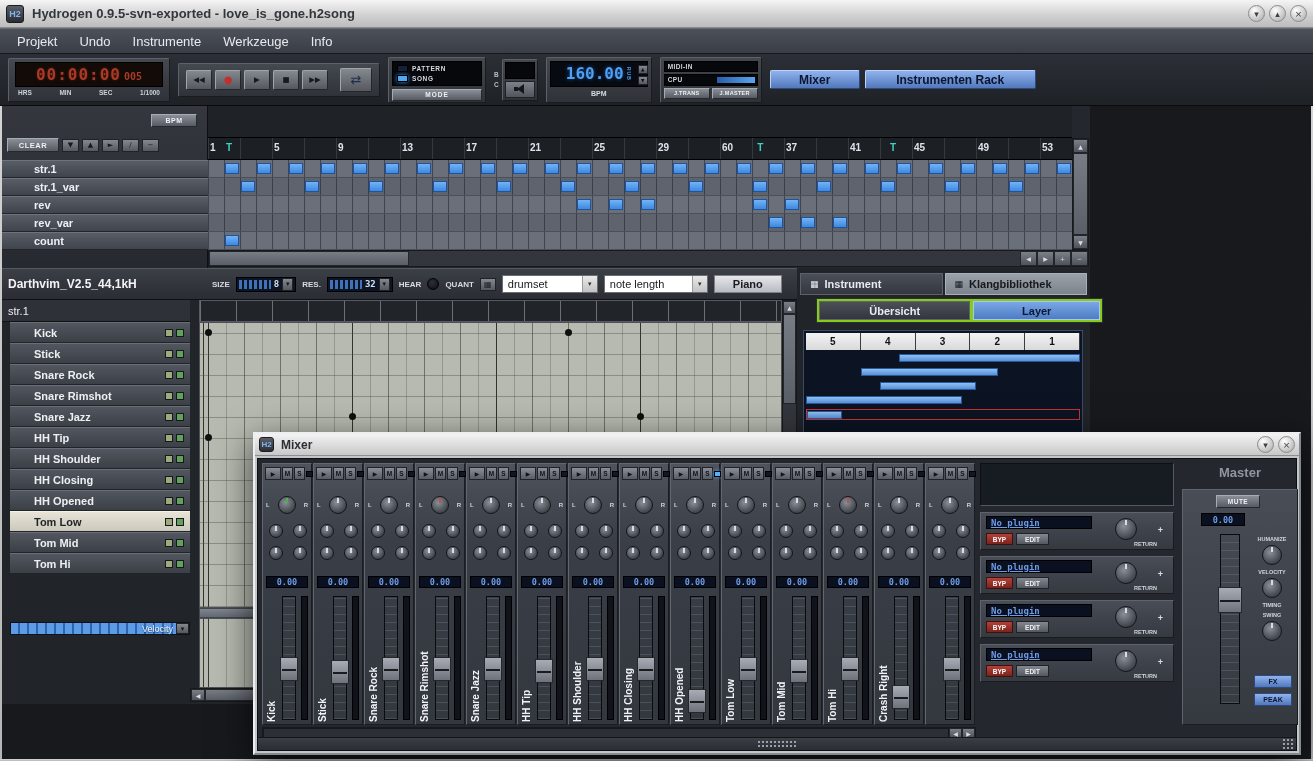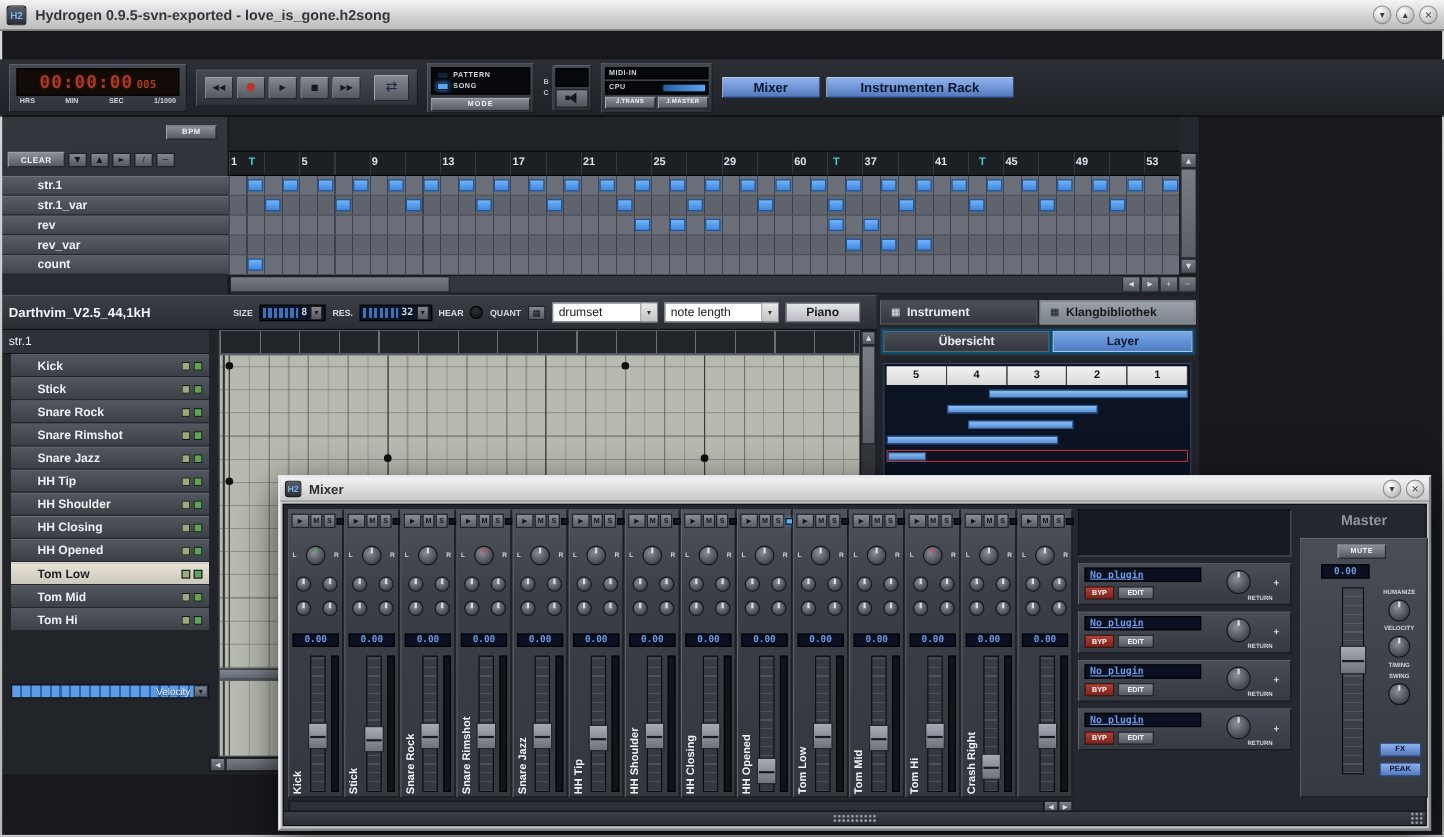--- a/index.html
+++ b/index.html
@@ -134,21 +134,21 @@
 #pe-hscroll .sb-btn{width:14px;}
 #pe-hthumb{width:240px;}
 
 
 #right-panel{position:absolute;left:797px;top:268px;width:293px;height:436px;background:#212429;z-index:2;}
 #rp-tabs{position:absolute;left:3px;top:5px;width:287px;display:flex;gap:2px;}
 .rp-tab{flex:1;height:22px;display:flex;align-items:center;gap:6px;padding-left:9px;font-size:11px;font-weight:bold;}
 #tab-instrument{background:linear-gradient(#4b4f58,#34373e);color:#e7eaee;border:1px solid #5d6168;}
 #tab-library{background:linear-gradient(#9ba1a9,#7d838c);color:#16181b;border:1px solid #aab0b8;}
 .tab-icon{font-size:9px;font-family:"DejaVu Sans",sans-serif;}
-#rp-subtabs{position:absolute;left:3px;top:30px;width:287px;height:25px;background:#0c4a6e;border:1px solid #2c2f35;display:flex;align-items:center;gap:3px;padding:0 2px;}
+#rp-subtabs{position:absolute;left:19px;top:30px;width:287px;height:25px;background:#84cc16;border:1px solid #2c2f35;display:flex;align-items:center;gap:3px;padding:0 2px;}
 #subtab-overview{flex:1.2;height:19px;background:linear-gradient(#4b4f58,#33363d);border:1px solid #60646c;color:#e9ecf1;font-size:11px;font-weight:bold;display:flex;align-items:center;justify-content:center;}
 #subtab-layer{flex:1;height:19px;background:linear-gradient(#7ba7e7,#4d7cc3);border:1px solid #a9c7f1;color:#0d1830;font-size:11px;font-weight:bold;display:flex;align-items:center;justify-content:center;}
 #layer-box{position:absolute;left:6px;top:62px;width:280px;height:358px;background:#0c1322;border:1px solid #3a4a68;padding:2px;}
 #layer-headers{display:flex;height:17px;}
 .layer-head{flex:1;background:linear-gradient(#f3f3f3,#d9d9d9);color:#101214;font-size:10px;font-weight:bold;display:flex;align-items:center;justify-content:center;border-right:1px solid #3c3c3c;}
 #layer-rows{margin-top:3px;}
 .layer-row{position:relative;height:11px;margin-bottom:3px;}
 .layer-row.sel{border:1px solid #c23434;}
 .layer-bar{position:absolute;top:1px;height:8px;background:linear-gradient(#8ec1f3,#5890d5);border:1px solid #29599b;}
 
@@ -221,20 +221,27 @@
   <div id="titlebar">
     <div class="app-icon">H2</div>
     <div class="title">Hydrogen 0.9.5-svn-exported - love_is_gone.h2song</div>
     <div class="win-btns">
       <div class="win-btn">▾</div>
       <div class="win-btn">▴</div>
       <div class="win-btn">×</div>
     </div>
   </div>
 
+  <div id="menubar">
+      <div class="menu-item">Projekt</div>
+      <div class="menu-item">Undo</div>
+      <div class="menu-item">Instrumente</div>
+      <div class="menu-item">Werkzeuge</div>
+      <div class="menu-item">Info</div>
+    </div>
 
   <div id="toolbar">
     <div id="time-panel" class="tpanel">
       <div id="time-lcd">
         <span id="time-digits">00:00:00</span>
         <span id="time-ms">005</span>
       </div>
       <div id="time-units">
         <span>HRS</span>
         <span>MIN</span>
@@ -274,20 +281,31 @@
         <span>C</span>
       </div>
       <div id="bc-panel" class="tpanel">
         <div id="bc-lcd"></div>
         <div id="bc-spk">
           <span class="spk"></span>
         </div>
       </div>
     </div>
 
+    <div id="bpm-panel" class="tpanel">
+      <div id="bpm-lcd">
+        <span id="bpm-digits">160.00</span>
+        <span id="bpm-side">RUB</span>
+      </div>
+      <div id="bpm-label">BPM</div>
+      <div id="bpm-arrows">
+        <div class="bpm-arrow">▲</div>
+        <div class="bpm-arrow">▼</div>
+      </div>
+    </div>
 
     <div id="midi-panel" class="tpanel">
       <div class="midi-strip">
         <span>MIDI-IN</span>
       </div>
       <div class="midi-strip">
         <span>CPU</span>
         <div id="cpu-bar"></div>
       </div>
       <div id="midi-btn-row">

